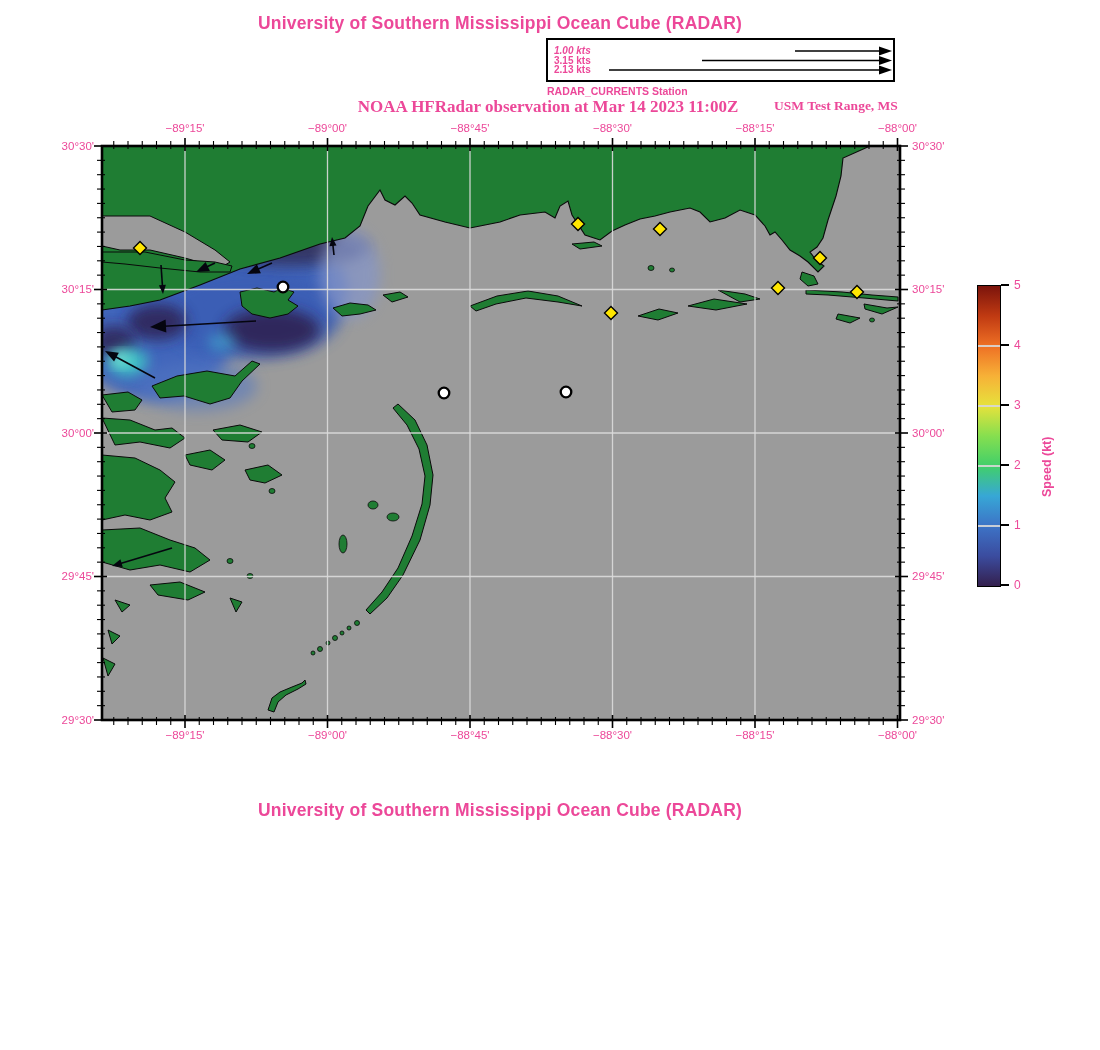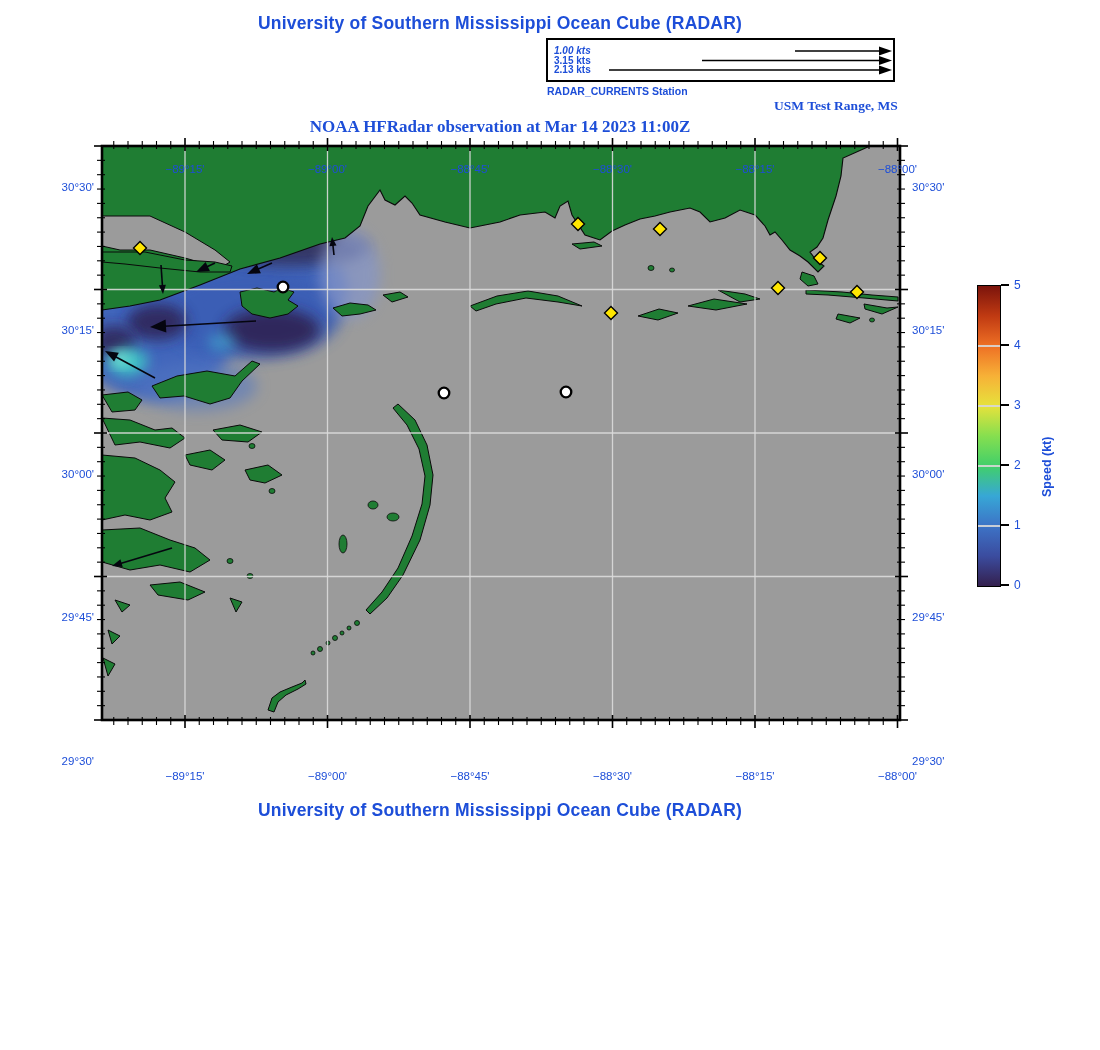--- a/index.html
+++ b/index.html
@@ -1,36 +1,36 @@
 <!DOCTYPE html>
 <html><head>
 <meta charset="utf-8">
 <style>
   html,body{margin:0;padding:0;background:#fff;}
   .stage{position:relative;width:1100px;height:1050px;background:#ffffff;overflow:hidden;
-         font-family:"Liberation Sans",sans-serif;color:#1d4ed8;}
+         font-family:"Liberation Sans",sans-serif;color:#ec4899;}
   .abs{position:absolute;}
   .title{position:absolute;left:0;width:1000px;text-align:center;
          font:bold 17.5px "Liberation Sans",sans-serif;letter-spacing:0.2px;}
-  .subtitle{position:absolute;left:0;top:117px;width:1000px;text-align:center;
-            font:bold 17px "Liberation Serif",serif;}
+  .subtitle{position:absolute;left:0;top:97px;width:1000px;text-align:center;
+            font:bold 17px "Liberation Serif",serif;padding-left:48px;}
   .region{position:absolute;left:770px;top:98px;width:132px;text-align:center;
           font:bold 13.5px "Liberation Serif",serif;}
   .legend{position:absolute;left:109px;top:36px;}
   .legend-row{display:flex;align-items:center;height:16px;font:bold 13px "Liberation Sans",sans-serif;}
   .sym-circle{width:10px;height:10px;border:2.6px solid #000;border-radius:50%;background:#fff;
               display:inline-block;margin-right:6px;flex:none;}
   .sym-diamond{width:9px;height:9px;border:1.6px solid #000;background:#ffe600;
                transform:rotate(45deg);display:inline-block;margin-right:7px;margin-left:1px;flex:none;}
   .scalebox{position:absolute;left:546px;top:38px;width:345px;height:40px;border:2px solid #000;background:#fff;}
   .scalelabel{position:absolute;left:6px;font:bold 10px "Liberation Sans",sans-serif;line-height:10px;}
   .scalecap{position:absolute;left:547px;top:85px;font:bold 10.5px "Liberation Sans",sans-serif;}
   .mapwrap{position:absolute;left:102px;top:146px;width:798px;height:574px;}
   #map-svg{position:absolute;left:0;top:0;overflow:visible;}
-  .ticklabel{position:absolute;font:11.5px "Liberation Sans",sans-serif;white-space:nowrap;margin-top:41px;}
+  .ticklabel{position:absolute;font:11.5px "Liberation Sans",sans-serif;white-space:nowrap;}
   .xlab{width:80px;text-align:center;}
   .ylab-l{width:58px;text-align:right;}
   .cbar{position:absolute;left:977px;top:285px;width:22px;height:300px;border:1.8px solid #000;box-sizing:content-box;}
   .cbar-line{position:absolute;left:0;width:22px;height:2px;background:rgba(215,215,215,0.9);}
   .cbar-tick{position:absolute;left:1001px;width:8px;height:1.6px;background:#000;}
   .cbar-lab{position:absolute;left:1014px;width:20px;font:12px "Liberation Sans",sans-serif;}
   .cbar-title{position:absolute;left:1040px;top:373px;height:124px;display:flex;align-items:center;
               writing-mode:vertical-rl;transform:rotate(180deg);
               font:bold 12.5px "Liberation Sans",sans-serif;white-space:nowrap;}
 </style>

